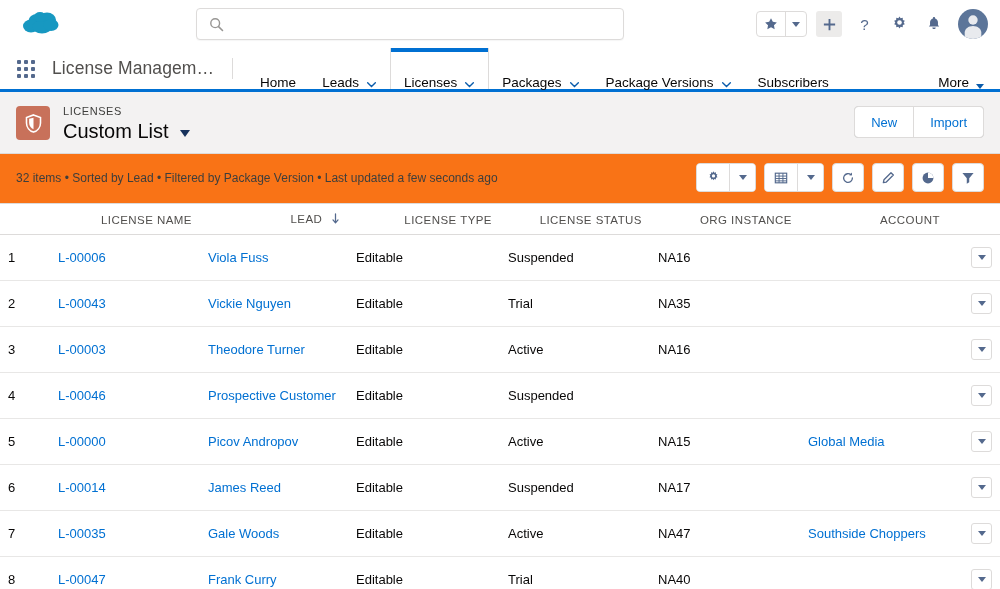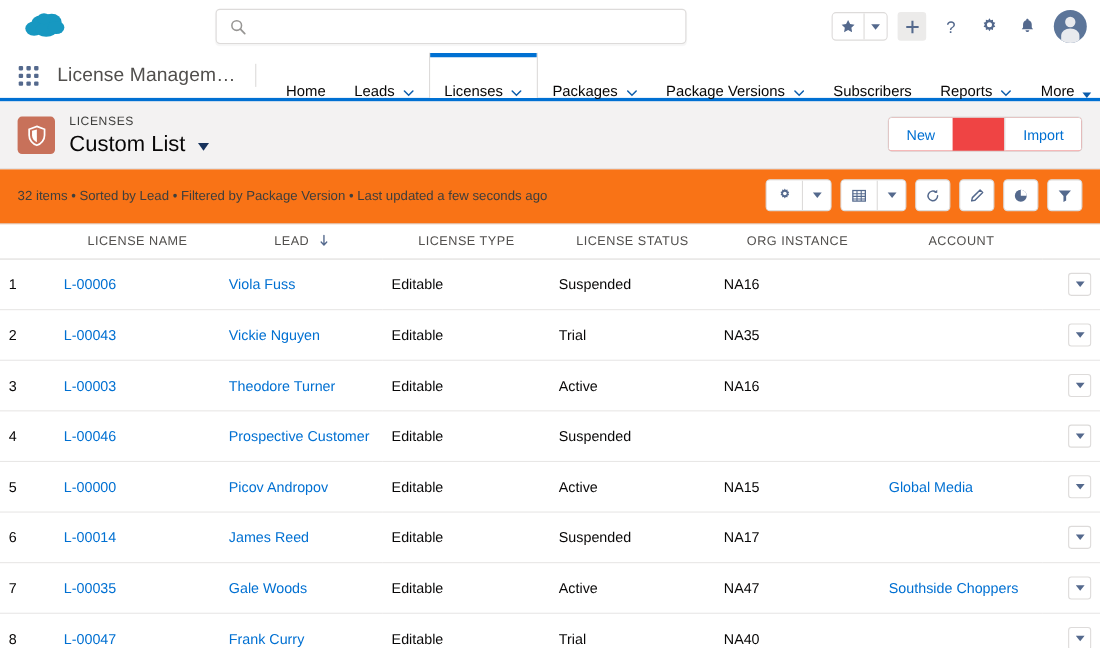--- a/index.html
+++ b/index.html
@@ -130,21 +130,21 @@
     text-transform: uppercase; line-height: 14px;
   }
   .ph-title-line { display: flex; align-items: center; gap: 11px; margin-top: 1px; justify-content: flex-end; }
   .ph-title { font-size: 20px; color: #080707; font-weight: 400; line-height: 25px; }
   .caret-dark {
     width: 0; height: 0;
     border-left: 5.5px solid transparent; border-right: 5.5px solid transparent;
     border-top: 7px solid #16325c; margin-top: 3px;
   }
   .ph-actions { margin-left: auto; display: flex; align-items: center; padding-top: 2px; }
-  .btn-group { display: flex; border-radius: 4px; overflow: hidden; border: 1px solid #dddbda; background: #ef4444; gap: 47px; }
+  .btn-group { display: flex; border-radius: 4px; overflow: hidden; border: 1px solid #dddbda; background: #a3a3a3; }
   .btn {
     height: 30px; padding: 0 16px;
     display: flex; align-items: center; justify-content: center;
     font-size: 13px; color: #0070d2; background: #fff;
     border: 0; font-family: "Liberation Sans", sans-serif; cursor: pointer;
   }
   .btn + .btn { border-left: 1px solid #dddbda; }
 
   
   .meta-bar {
@@ -167,21 +167,21 @@
   .mini-caret {
     width: 0; height: 0;
     border-left: 4px solid transparent; border-right: 4px solid transparent;
     border-top: 5px solid #54698d;
   }
 
   
   .table-scroll { background: #fff; width: 100%; }
   table.list { width: 100%; border-collapse: collapse; table-layout: fixed; }
   table.list th {
-    text-align: center; font-weight: 400;
+    text-align: right; font-weight: 400;
     font-size: 11.5px; color: #514f4d;
     letter-spacing: .45px; text-transform: uppercase;
     padding: 9px 8px 8px 8px;
     border-bottom: 1px solid #dddbda;
     white-space: nowrap;
     vertical-align: middle;
   }
   table.list td {
     font-size: 13px; color: #080707;
     padding: 12px 8px;
@@ -345,28 +345,20 @@
         <svg viewBox="0 0 12 12" width="11" height="11" aria-hidden="true">
           <path d="M1.8 4l4.2 4.2L10.2 4" fill="none" stroke="#0b5cab" stroke-width="1.5" stroke-linecap="round"></path>
         </svg>
       </span>
     </div>
 
     <div class="nav-tab">
       <span class="lbl">Subscribers</span>
     </div>
 
-    <div class="nav-tab">
-      <span class="lbl">Reports</span>
-      <span class="chev">
-        <svg viewBox="0 0 12 12" width="11" height="11" aria-hidden="true">
-          <path d="M1.8 4l4.2 4.2L10.2 4" fill="none" stroke="#0b5cab" stroke-width="1.5" stroke-linecap="round"></path>
-        </svg>
-      </span>
-    </div>
 
     <div class="nav-tab more">
       <span class="lbl">More</span>
       <span class="tri-down"></span>
     </div>
   </div>
 </div>
 
 <div class="page-header">
   <div class="ph-row">

